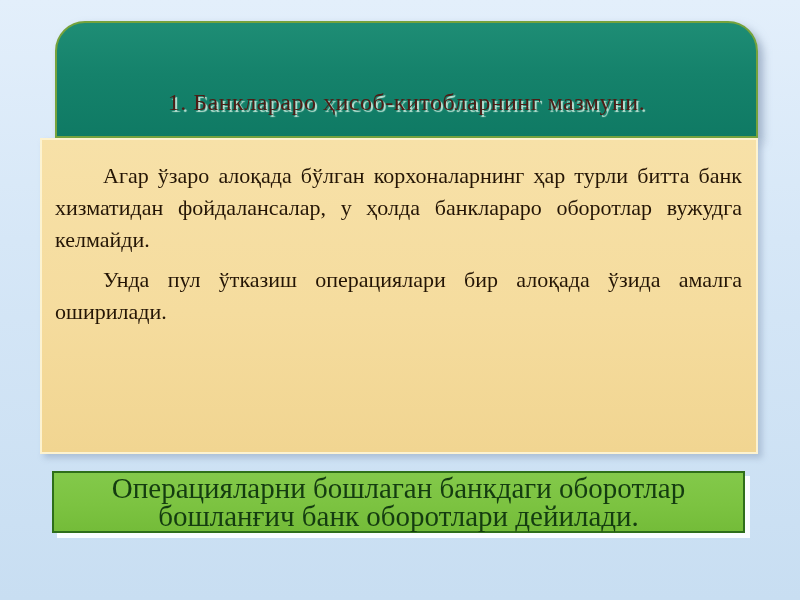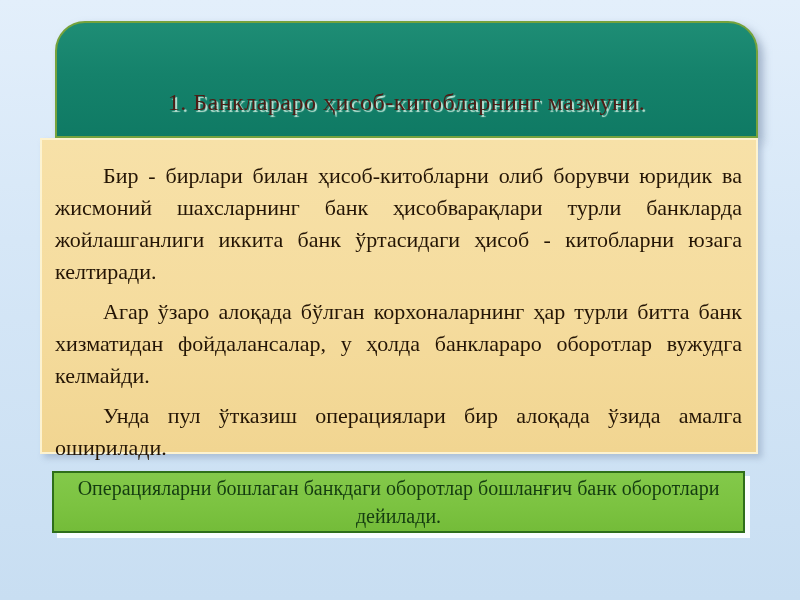--- a/index.html
+++ b/index.html
@@ -63,36 +63,35 @@
     background: linear-gradient(180deg, #83c94a 0%, #7cc341 55%, #74bc39 100%);
     border: 2px solid #2e6e1a;
     box-shadow: 5px 5px 0 rgba(252, 254, 255, 0.95);
     display: flex;
     align-items: center;
     justify-content: center;
     padding: 2px 10px;
   }
   .callout-text {
     color: #143c10;
-    font-size: 20px;
+    font-size: 29px;
     line-height: 28px;
     text-align: center;
   }
 </style>
 </head>
 <body>
 
 <div class="slide">
 
   <div class="header-box">
     <div class="slide-title">1. Банклараро ҳисоб-китобларнинг мазмуни.</div>
   </div>
 
   <div class="body-box">
-    <p>Бир - бирлари билан ҳисоб-китобларни олиб борувчи юридик ва жисмоний шахсларнинг банк ҳисобварақлари турли банкларда жойлашганлиги иккита банк ўртасидаги ҳисоб - китобларни юзага келтиради.</p>
     <p>Агар ўзаро алоқада бўлган корхоналарнинг ҳар турли битта банк хизматидан фойдалансалар, у ҳолда банклараро оборотлар вужудга келмайди.</p>
     <p>Унда пул ўтказиш операциялари бир алоқада ўзида амалга оширилади.</p>
   </div>
 
   <div class="callout-box">
     <div class="callout-text">Операцияларни бошлаган банкдаги оборотлар бошланғич банк оборотлари дейилади.</div>
   </div>
 
 </div>
 

